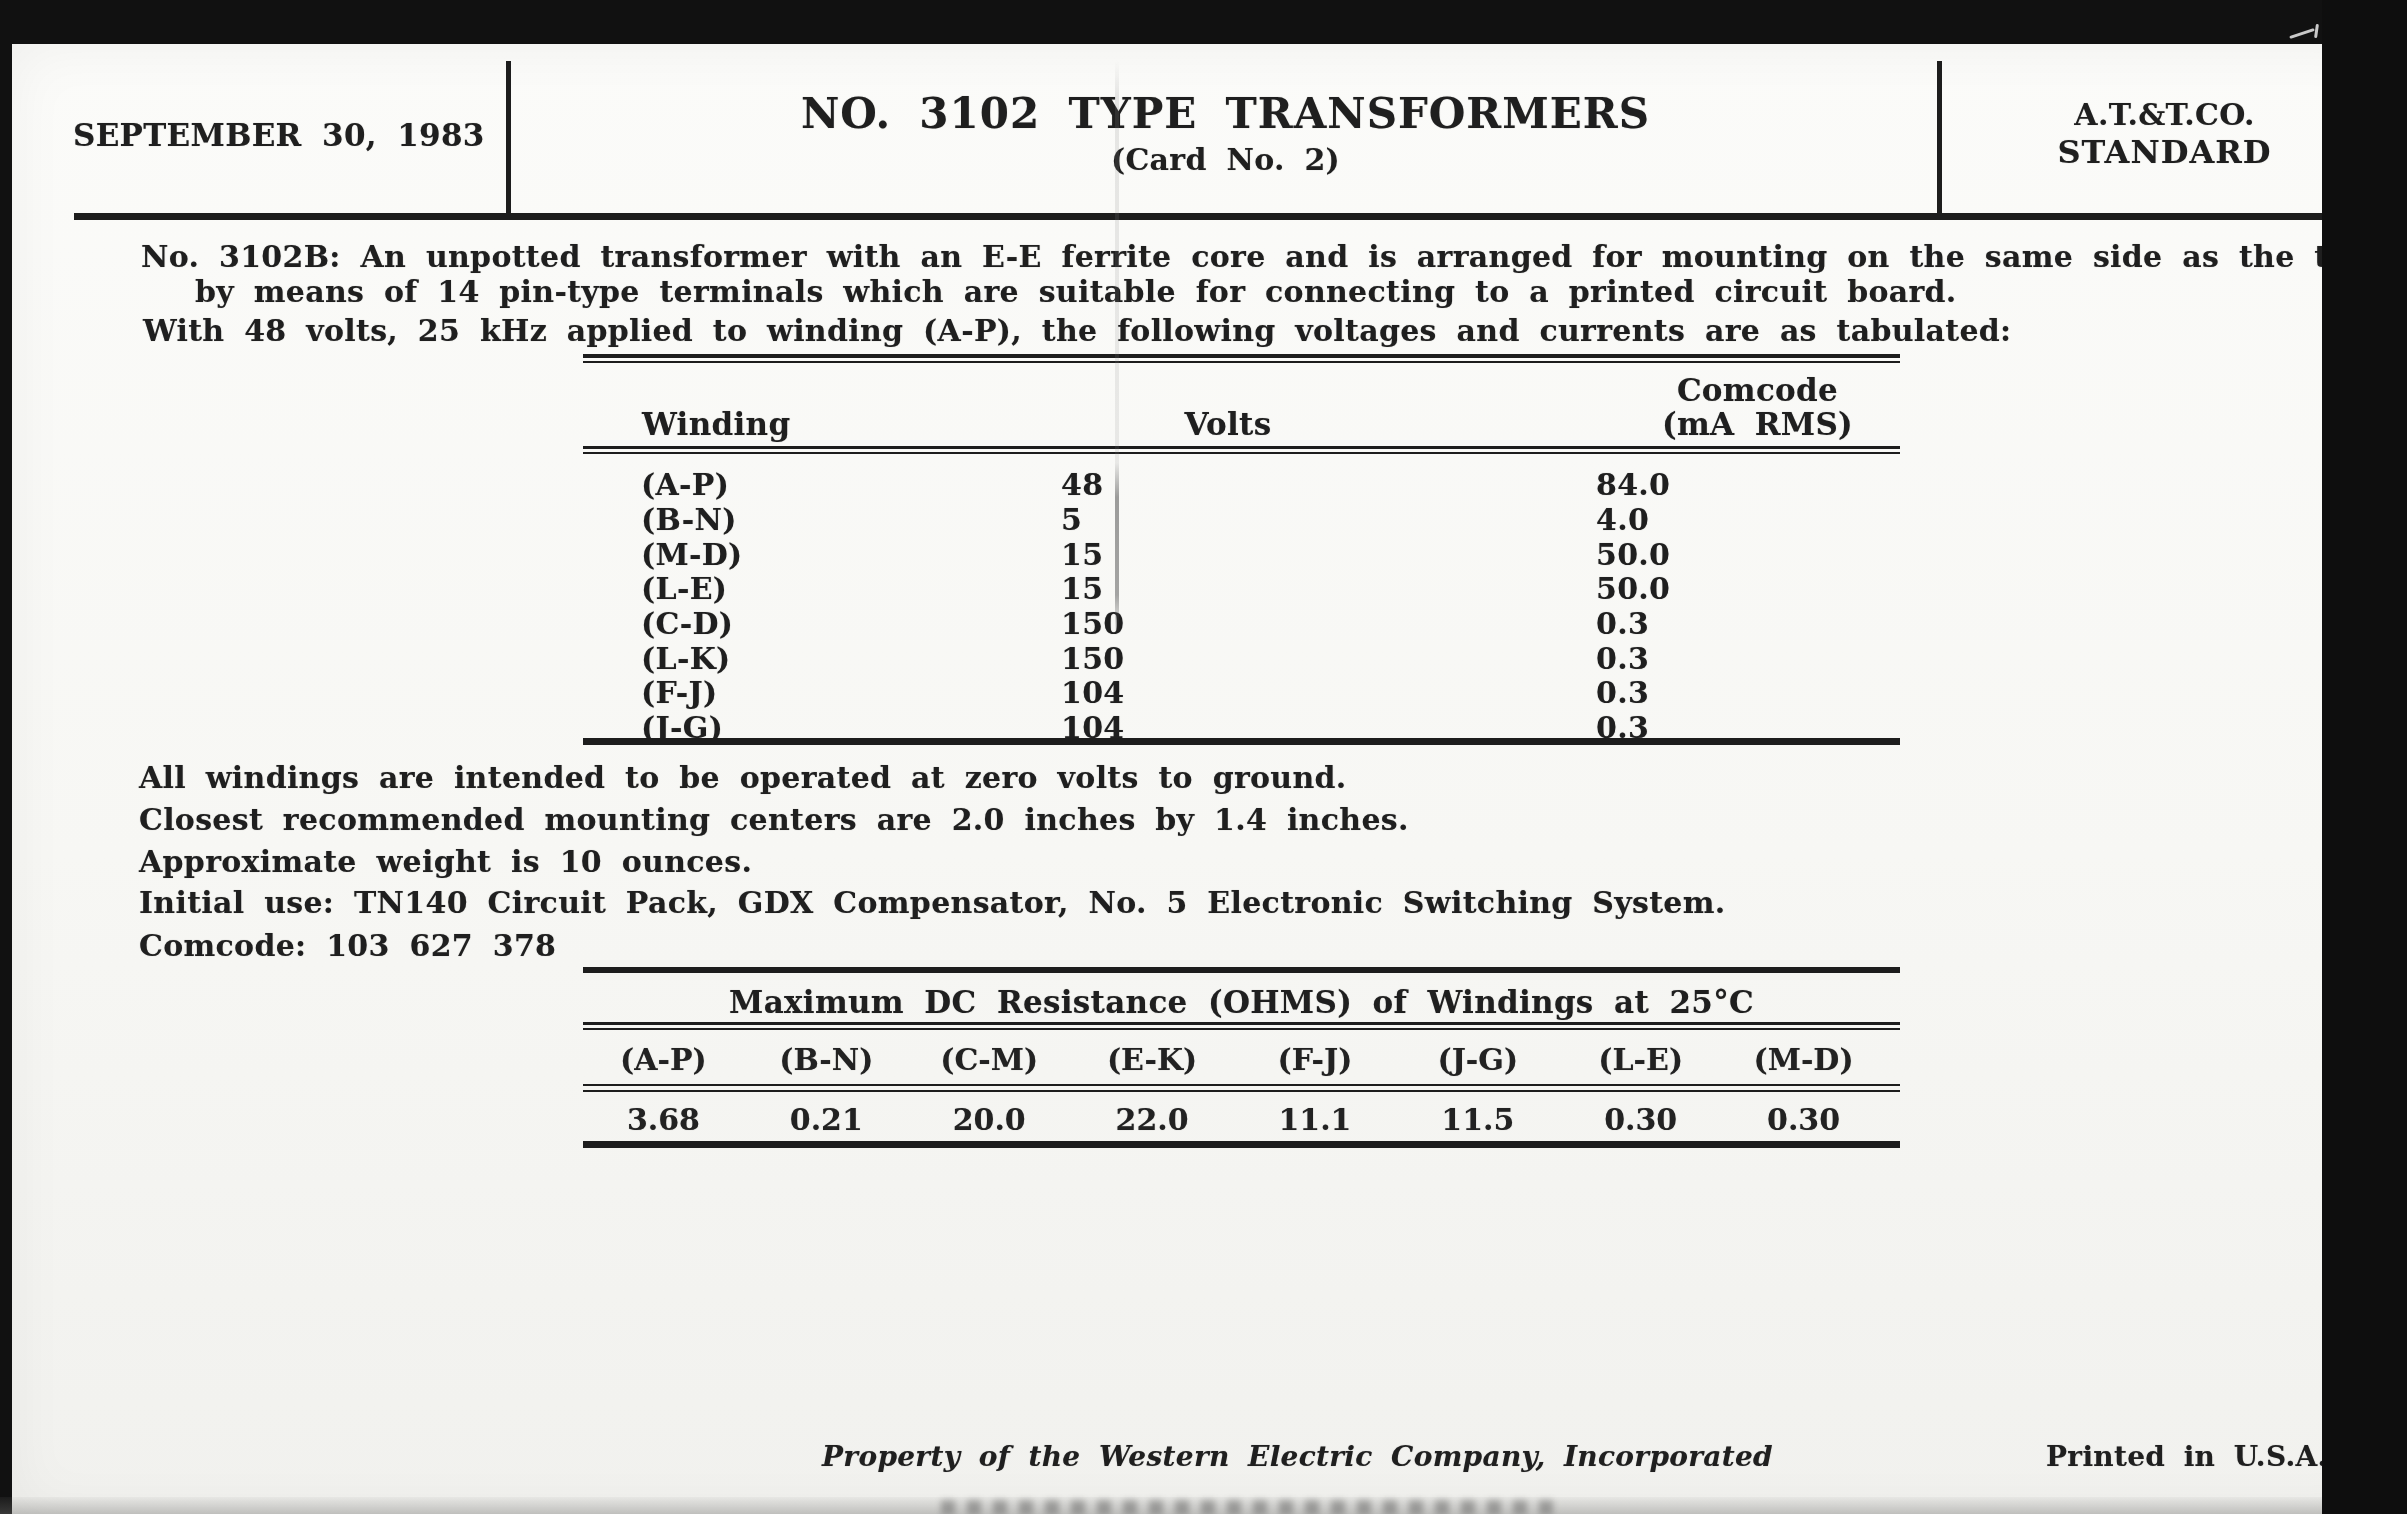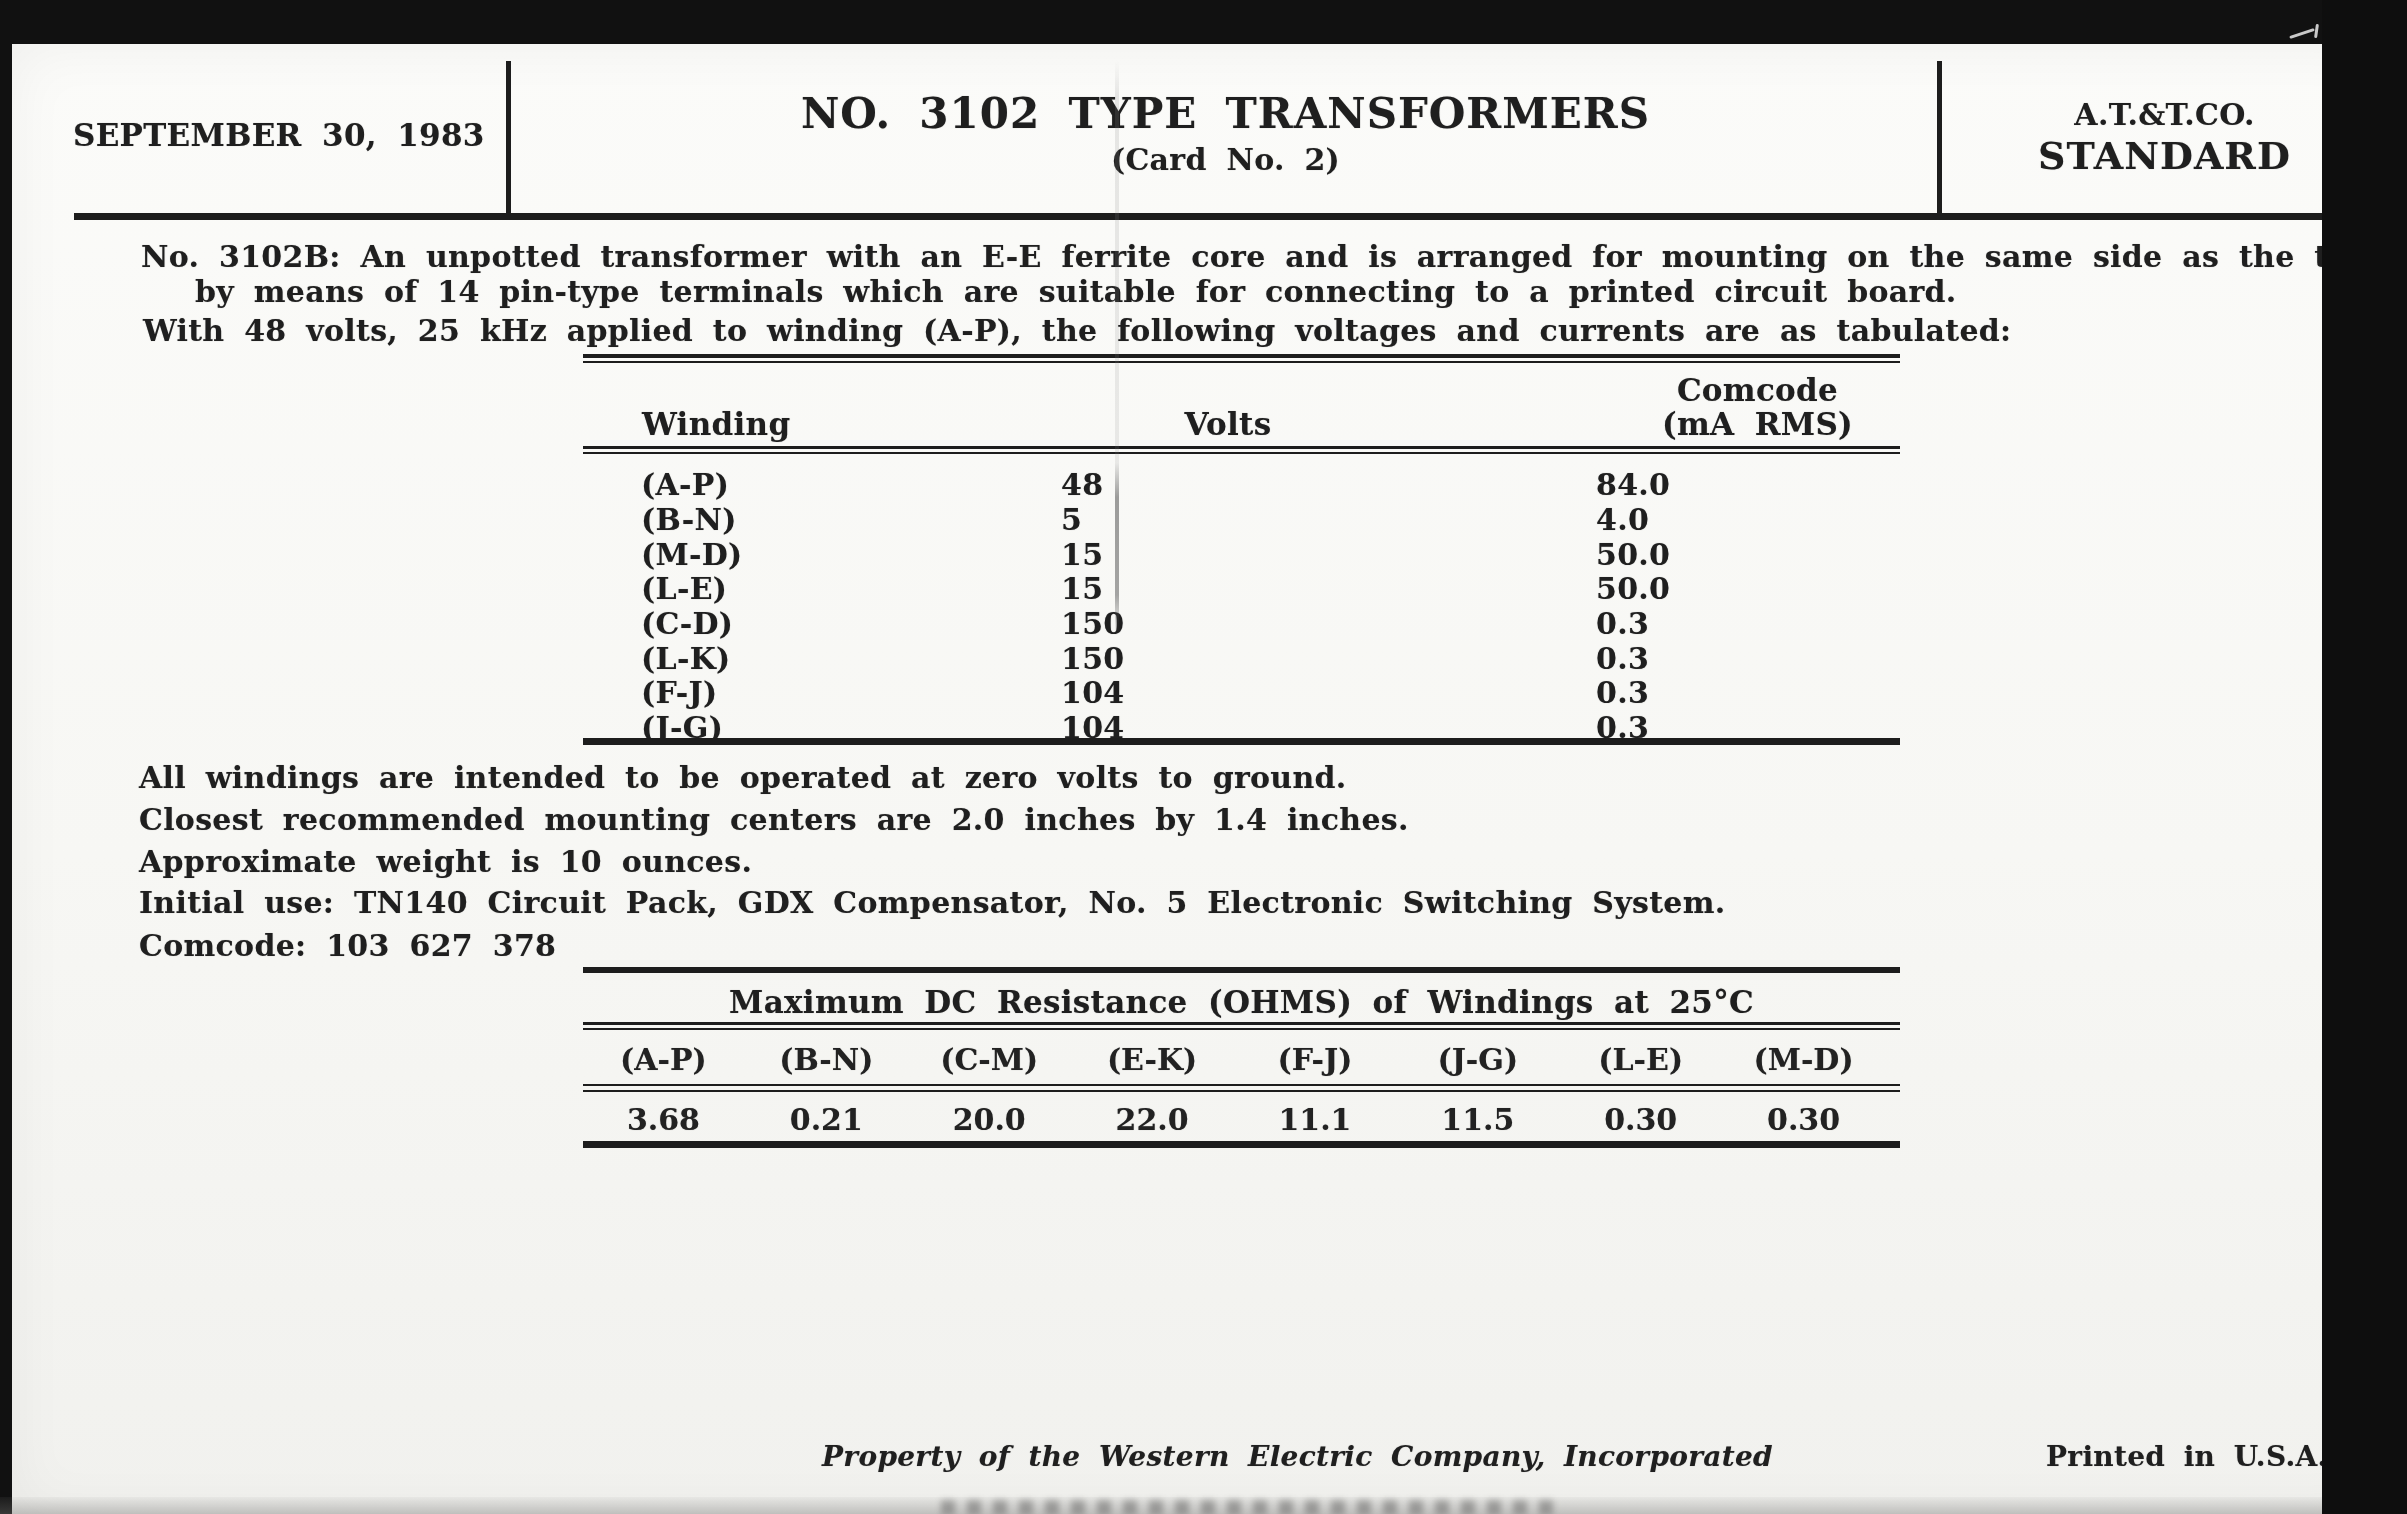--- a/index.html
+++ b/index.html
@@ -51,21 +51,21 @@
   <div class="txt" style="left:73px;top:117px;font-size:31px;">SEPTEMBER 30, 1983</div>
 
   <div class="vline" style="left:506px;top:61px;width:5px;height:152px;"></div>
 
   <div class="txt center" style="left:780px;top:89px;width:891px;font-size:42px;letter-spacing:1px;">NO. 3102 TYPE TRANSFORMERS</div>
   <div class="txt center" style="left:978px;top:142px;width:495px;font-size:30px;">(Card No. 2)</div>
 
   <div class="vline" style="left:1937px;top:61px;width:5px;height:152px;"></div>
 
   <div class="txt center" style="left:2016px;top:97px;width:297px;font-size:30px;">A.T.&amp;T.CO.</div>
-  <div class="txt center" style="left:2016px;top:133px;width:297px;font-size:38px;letter-spacing:1px;">STANDARD</div>
+  <div class="txt center" style="left:2016px;top:133px;width:297px;font-size:32px;letter-spacing:1px;">STANDARD</div>
 
   <div class="rule" style="left:74px;top:213px;width:2297px;height:7px;"></div>
 
   <div class="txt" style="left:141px;top:239px;font-size:30px;">No. 3102B: An unpotted transformer with an E-E ferrite core and is arranged for mounting on the same side as the terminals</div>
   <div class="txt" style="left:195px;top:274px;font-size:30px;">by means of 14 pin-type terminals which are suitable for connecting to a printed circuit board.</div>
   <div class="txt" style="left:143px;top:313px;font-size:30px;">With 48 volts, 25 kHz applied to winding (A-P), the following voltages and currents are as tabulated:</div>
 
   <div class="dbl" style="left:583px;top:354px;width:1317px;">
     <div class="a"></div>
       <div class="g"></div>

